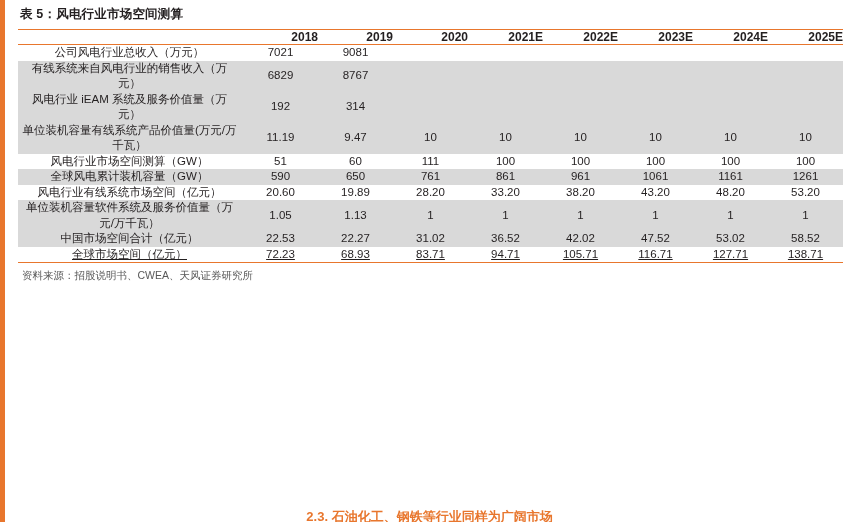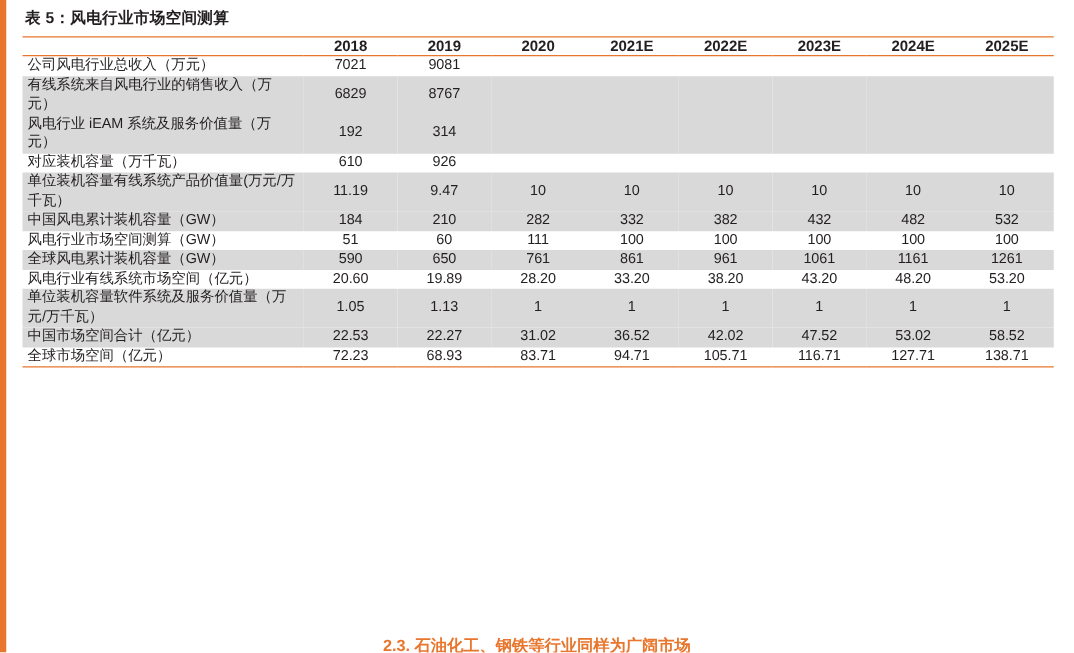--- a/index.html
+++ b/index.html
@@ -54,45 +54,46 @@
   }
   table.main col.label { width: 225px; }
   table.main col.num { width: 75px; }
   table.main th, table.main td {
     padding: 0;
     vertical-align: middle;
   }
   thead th {
     font-size: 12px;
     font-weight: bold;
-    text-align: center;
+    text-align: right;
     padding: 7px 4px 7px 4px;
     border-bottom: 1.2px solid #e8762d;
     color: #231f20;
   }
   thead th.label-head {
     text-align: left;
     padding-left: 4px;
   }
   tbody td {
     padding: 5px 4px;
     text-align: center;
     line-height: 1.35;
     color: #231f20;
   }
   tbody td.label {
-    text-align: left;
+    text-align: center;
     padding-left: 4px;
     padding-right: 6px;
   }
   tbody tr.shade td {
     background: #d9d9d9;
   }
   tbody tr.last td {
     border-bottom: 1.6px solid #e8762d;
+    text-decoration: underline;
   }
   .source {
     font-size: 10.5px;
     color: #595959;
     padding: 6px 0 0 4px;
   }
   .footer-heading {
     position: absolute;
     left: 0;
     top: 508px;
@@ -170,52 +171,30 @@
           <td class="label">风电行业 iEAM 系统及服务价值量（万元）</td>
           <td>192</td>
           <td>314</td>
           <td></td>
           <td></td>
           <td></td>
           <td></td>
           <td></td>
           <td></td>
         </tr>
-        <tr>
-          <td class="label">对应装机容量（万千瓦）</td>
-          <td>610</td>
-          <td>926</td>
-          <td></td>
-          <td></td>
-          <td></td>
-          <td></td>
-          <td></td>
-          <td></td>
-        </tr>
         <tr class="shade">
           <td class="label">单位装机容量有线系统产品价值量(万元/万千瓦）</td>
           <td>11.19</td>
           <td>9.47</td>
           <td>10</td>
           <td>10</td>
           <td>10</td>
           <td>10</td>
           <td>10</td>
           <td>10</td>
-        </tr>
-        <tr class="shade">
-          <td class="label">中国风电累计装机容量（GW）</td>
-          <td>184</td>
-          <td>210</td>
-          <td>282</td>
-          <td>332</td>
-          <td>382</td>
-          <td>432</td>
-          <td>482</td>
-          <td>532</td>
         </tr>
         <tr>
           <td class="label">风电行业市场空间测算（GW）</td>
           <td>51</td>
           <td>60</td>
           <td>111</td>
           <td>100</td>
           <td>100</td>
           <td>100</td>
           <td>100</td>
@@ -272,18 +251,19 @@
           <td>83.71</td>
           <td>94.71</td>
           <td>105.71</td>
           <td>116.71</td>
           <td>127.71</td>
           <td>138.71</td>
         </tr>
       </tbody>
     </table>
 
+    <div class="source">资料来源：招股说明书、CWEA、天风证券研究所</div>
 
   </div>
 
   <div class="footer-heading">2.3. 石油化工、钢铁等行业同样为广阔市场</div>
 
 </div>
 
 </body></html>

